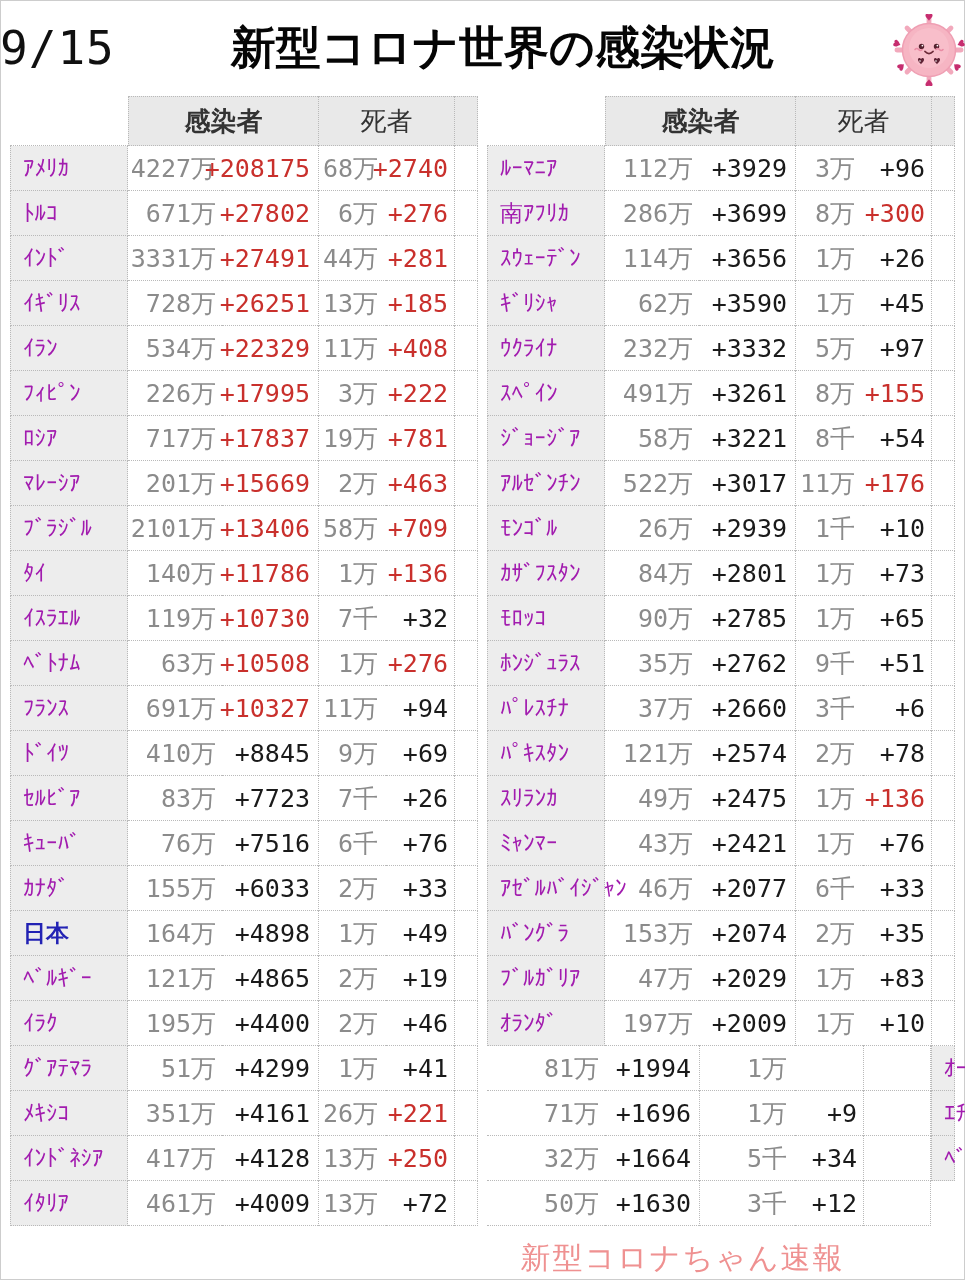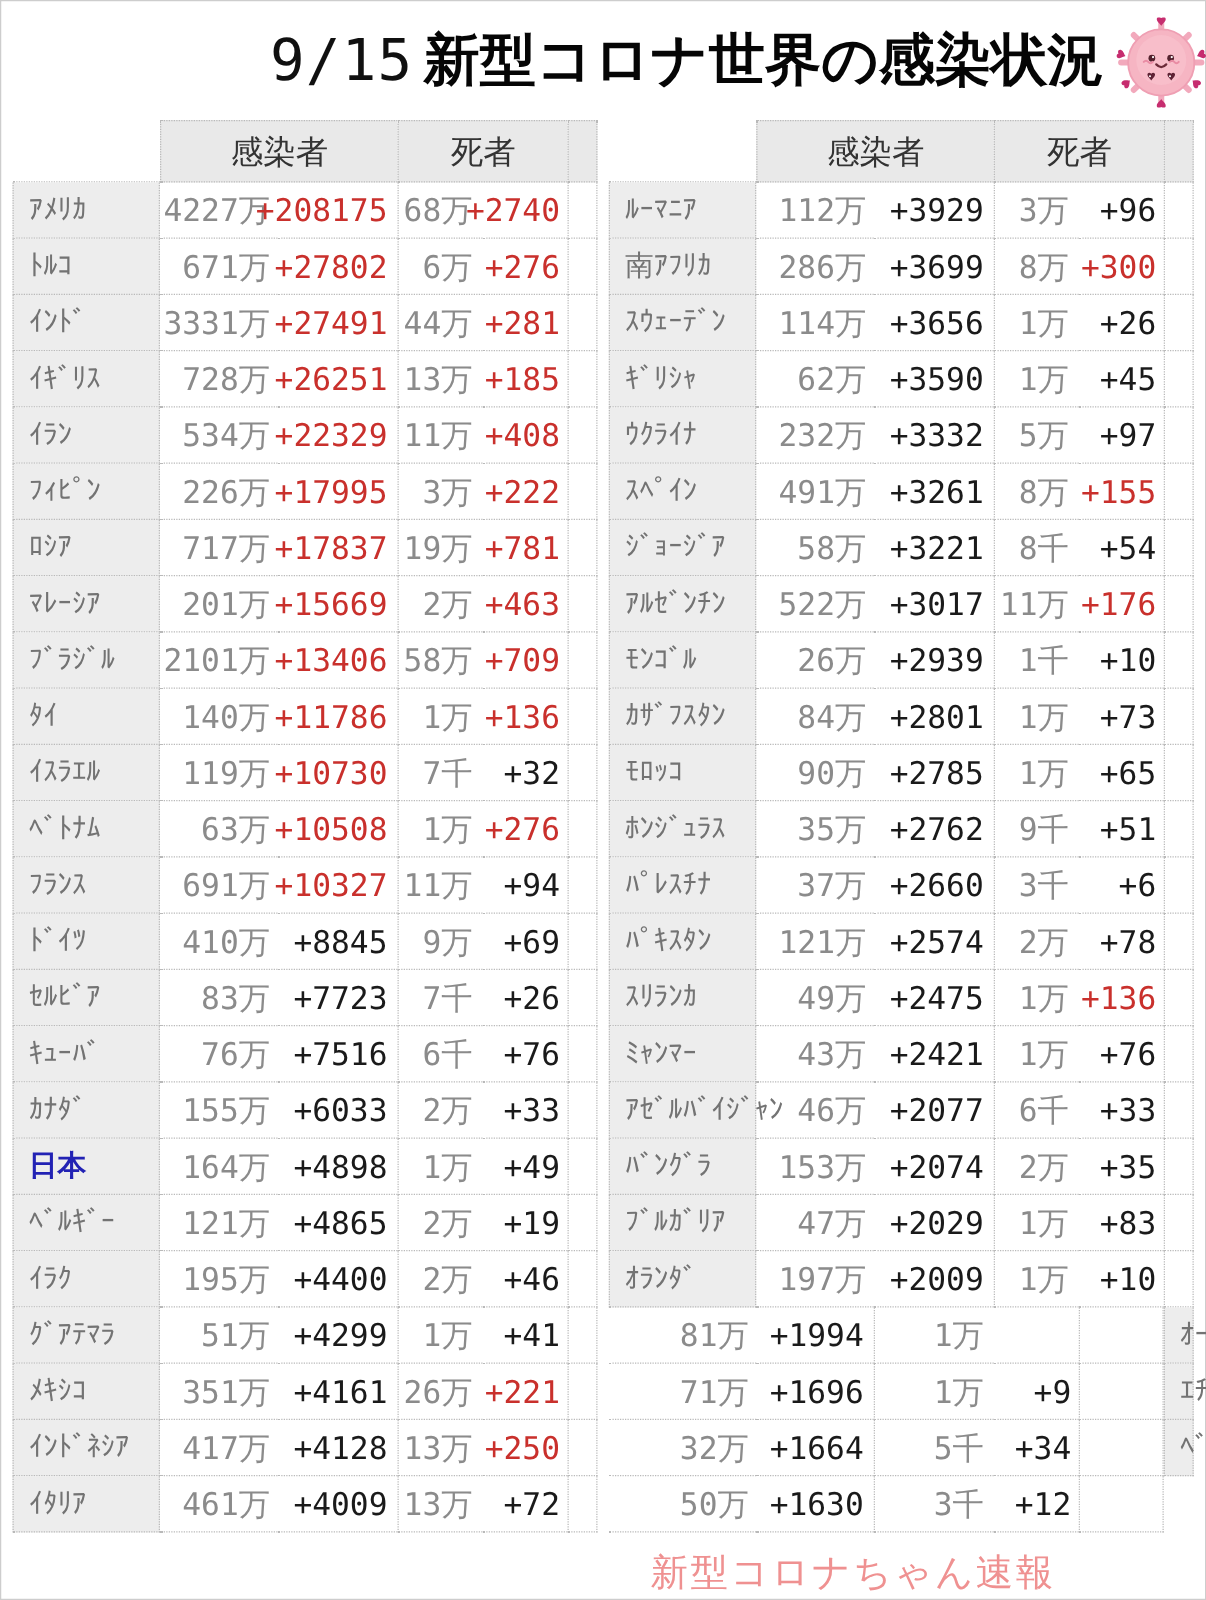--- a/index.html
+++ b/index.html
@@ -4,53 +4,53 @@
 <style>
   html,body{margin:0;padding:0;background:#fff;}
   .page{
     width:965px;height:1280px;background:#fff;position:relative;
     box-shadow:inset 0 0 0 1px #cdcdcd;
     font-family:"DejaVu Sans Mono","DejaVu Sans",monospace;
     overflow:hidden;
     --red:#c9302c; --ink:#1a1a1a; --gray:#8b8b8b; --jpblue:#2222b4;
     --pink:#ef9191; --hdrbg:#e9e9e9; --ctrybg:#ededed; --bdr:#b9b9b9;
   }
-  .title-row{height:96px;display:flex;align-items:center;justify-content:flex-end;gap:8px;}
+  .title-row{height:96px;display:flex;align-items:center;justify-content:space-between;gap:8px;}
   .t-date{font-size:46px;font-weight:500;color:#101010;letter-spacing:1px;}
   .t-main{font-size:45px;font-weight:900;color:#050505;letter-spacing:0px;
           font-family:Liberation Serif, serif;}
   .virus{width:72px;height:72px;margin-left:2px;margin-top:4px;flex:none;}
 
   .tables{display:flex;padding:0 10px;gap:9px;}
   .tbl{
     width:468px;flex:none;display:grid;
     grid-template-columns:118px 94px 96px 68px 68px 24px;
     grid-template-rows:50px;grid-auto-rows:45px;
   }
   .th{
     background:var(--hdrbg);display:flex;align-items:center;justify-content:center;
     font-size:26px;color:#333;border-top:1px dotted var(--bdr);
     border-bottom:1px dotted var(--bdr);
     font-family:"DejaVu Sans","Liberation Sans",sans-serif;
   }
   .th-country{background:transparent;border-top:none;}
-  .th-inf{grid-column:span 2;border-left:1px dotted var(--bdr);}
+  .th-inf{grid-column:span 2;border-left:1px dotted var(--bdr);font-weight:bold;}
   .th-death{grid-column:span 2;border-left:1px dotted var(--bdr);}
   .th-spare{border-left:1px dotted var(--bdr);border-right:1px dotted var(--bdr);}
 
   .td{
     border-bottom:1px dotted var(--bdr);
     display:flex;align-items:center;font-size:25px;color:var(--ink);
     line-height:1;
   }
   .c-country{
     background:var(--ctrybg);border-left:1px dotted var(--bdr);
     border-right:1px dotted var(--bdr);
     padding-left:12px;font-size:23px;white-space:nowrap;overflow:visible;
-    color:#737373;
+    color:#a21caf;
   }
   .c-country.jp{color:var(--jpblue);font-weight:700;
     font-family:"DejaVu Sans","Liberation Sans",sans-serif;}
   .c-num{justify-content:flex-end;font-size:25px;}
   .c-itot{color:var(--gray);padding-right:6px;}
   .c-inew{padding-right:8px;}
   .c-dtot{color:var(--gray);border-left:1px dotted var(--bdr);padding-right:8px;}
   .c-dnew{padding-right:6px;}
   .c-spare{border-left:1px dotted var(--bdr);border-right:1px dotted var(--bdr);}
   .red{color:var(--red);}

